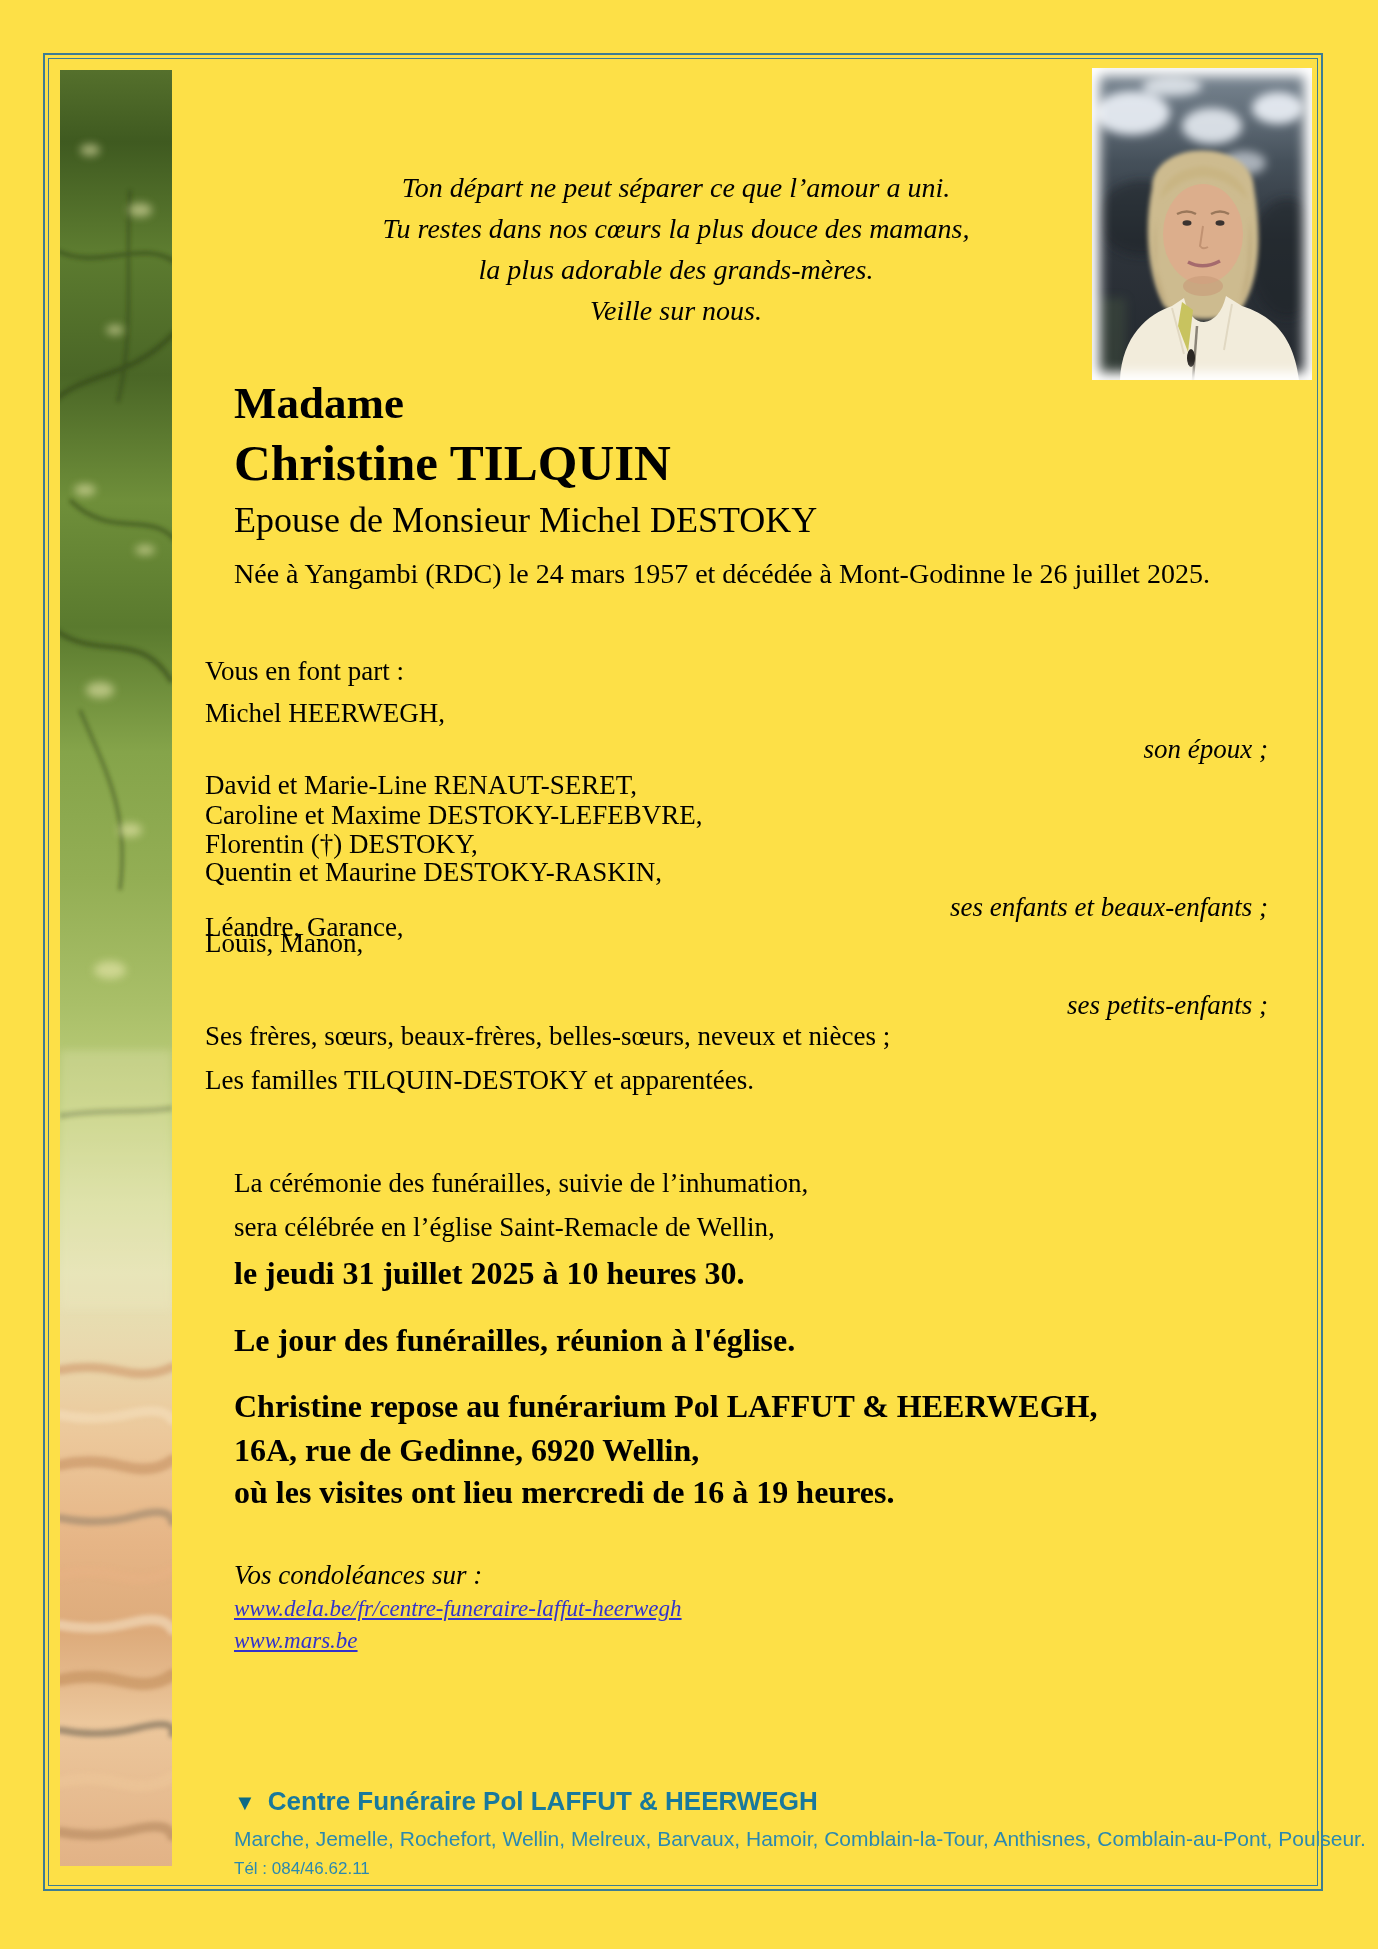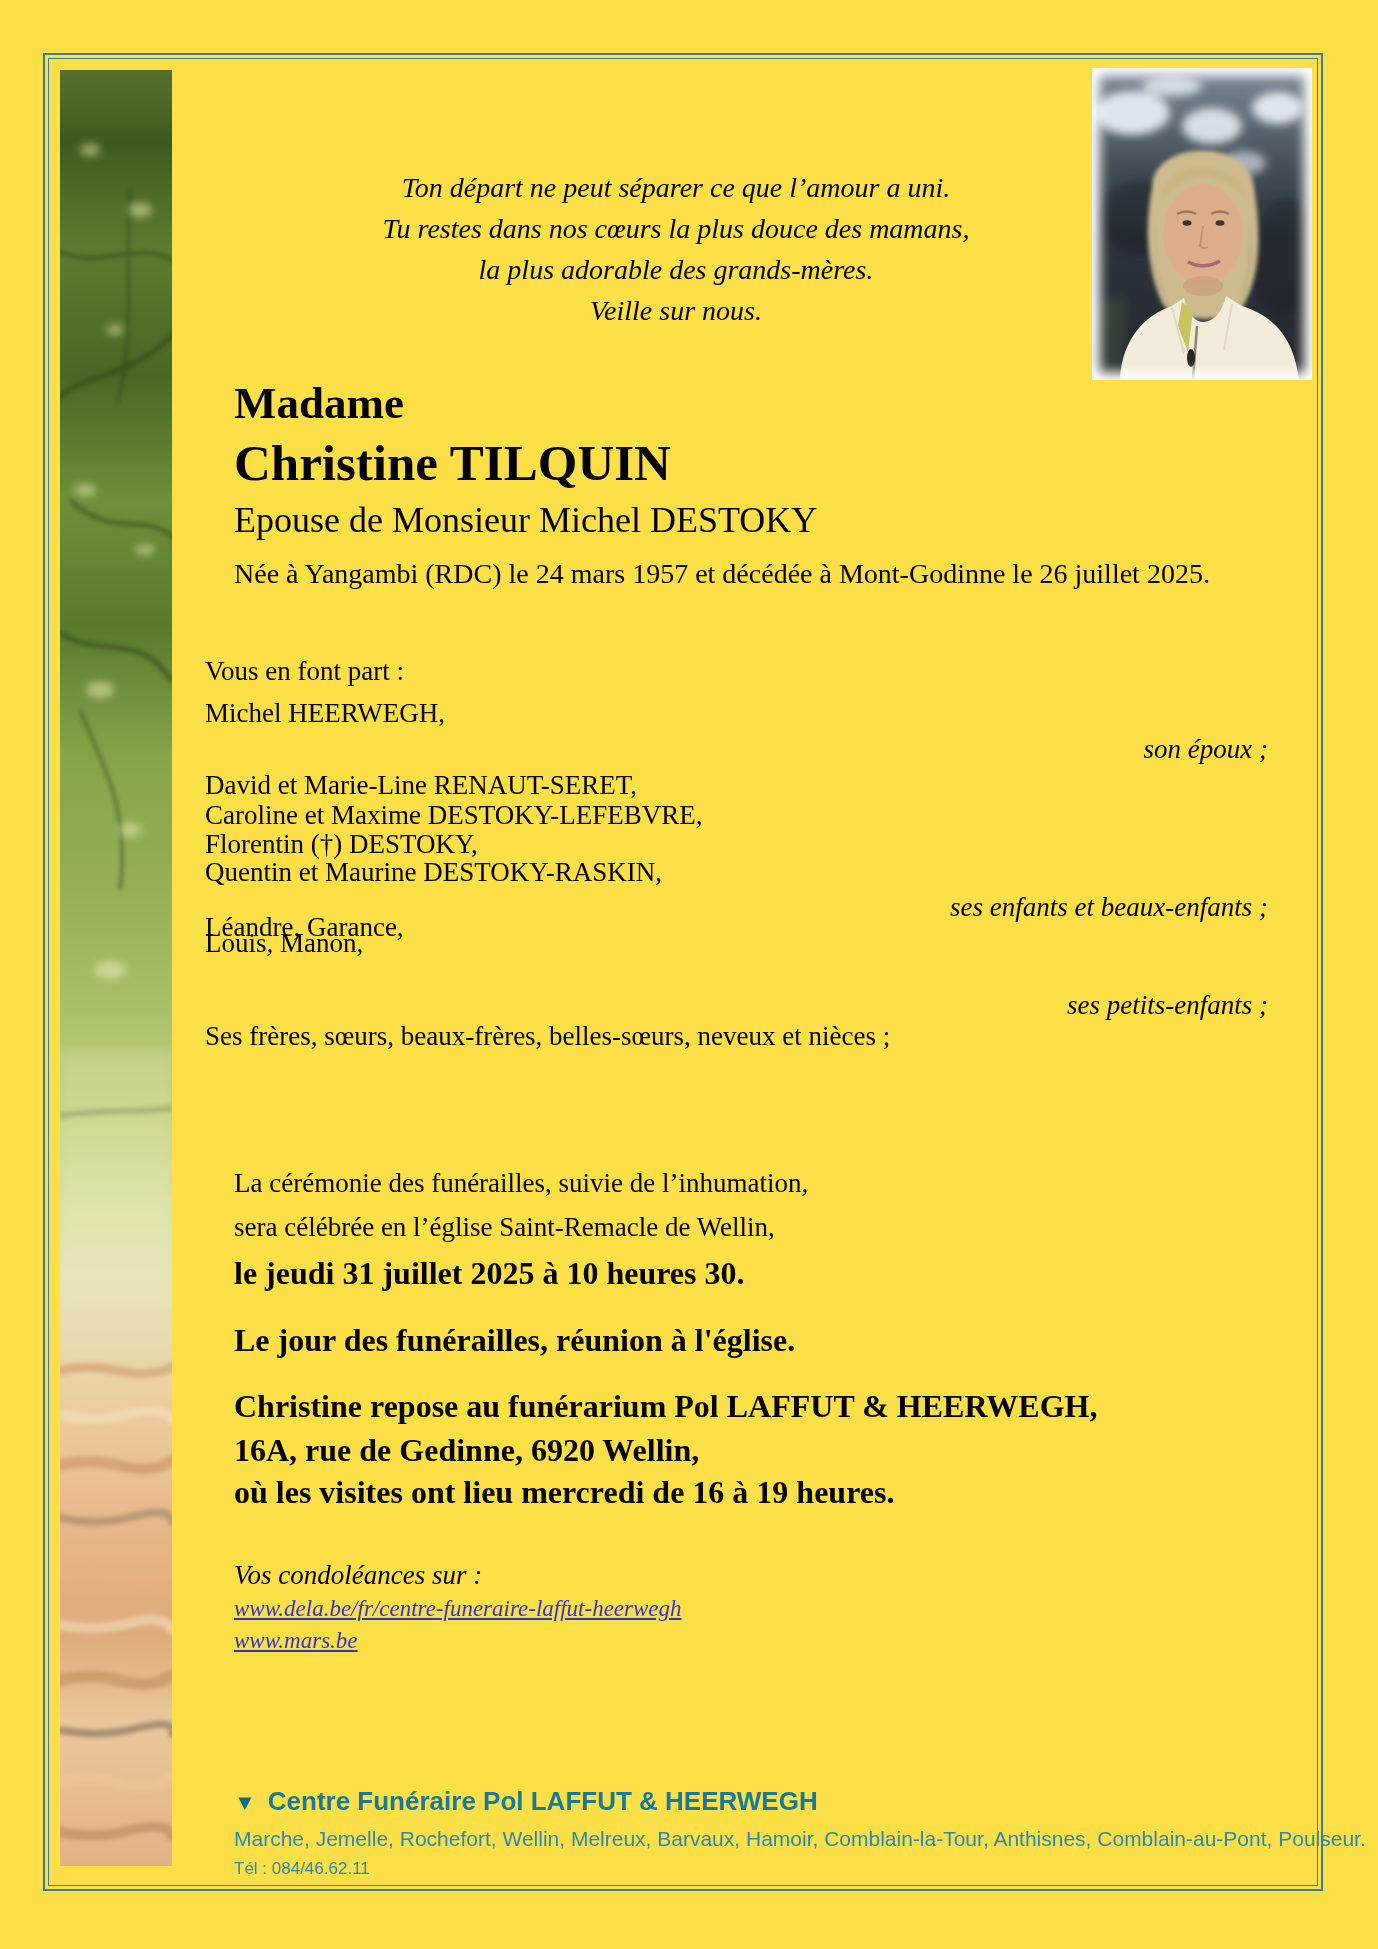--- a/index.html
+++ b/index.html
@@ -186,20 +186,21 @@
   <div class="t rightcol it" style="top:734px">son époux ;</div>
   <div class="t leftcol" style="top:770px">David et Marie-Line RENAUT-SERET,</div>
   <div class="t leftcol" style="top:800px">Caroline et Maxime DESTOKY-LEFEBVRE,</div>
   <div class="t leftcol" style="top:829px">Florentin (†) DESTOKY,</div>
   <div class="t leftcol" style="top:857px">Quentin et Maurine DESTOKY-RASKIN,</div>
   <div class="t rightcol it" style="top:892px">ses enfants et beaux-enfants ;</div>
   <div class="t leftcol" style="top:928px">Louis, Manon,</div>
   <div class="t leftcol" style="top:912px">Léandre, Garance,</div>
   <div class="t rightcol it" style="top:990px">ses petits-enfants ;</div>
   <div class="t leftcol" style="top:1021px">Ses frères, sœurs, beaux-frères, belles-sœurs, neveux et nièces ;</div>
+  <div class="t leftcol" style="top:1065px">Les familles TILQUIN-DESTOKY et apparentées.</div>
 
   <div class="t center cer" style="top:1212px">sera célébrée en l’église Saint-Remacle de Wellin,</div>
   <div class="t center cer" style="top:1168px">La cérémonie des funérailles, suivie de l’inhumation,</div>
   <div class="t center cerb" style="top:1255px">le jeudi 31 juillet 2025 à 10 heures 30.</div>
   <div class="t center cerb" style="top:1322px">Le jour des funérailles, réunion à l'église.</div>
   <div class="t center cerb" style="top:1388px">Christine repose au funérarium Pol LAFFUT &amp; HEERWEGH,</div>
   <div class="t center cerb" style="top:1432px">16A, rue de Gedinne, 6920 Wellin,</div>
   <div class="t center cerb" style="top:1474px">où les visites ont lieu mercredi de 16 à 19 heures.</div>
 
   <div class="t center it" style="top:1560px">Vos condoléances sur :</div>

